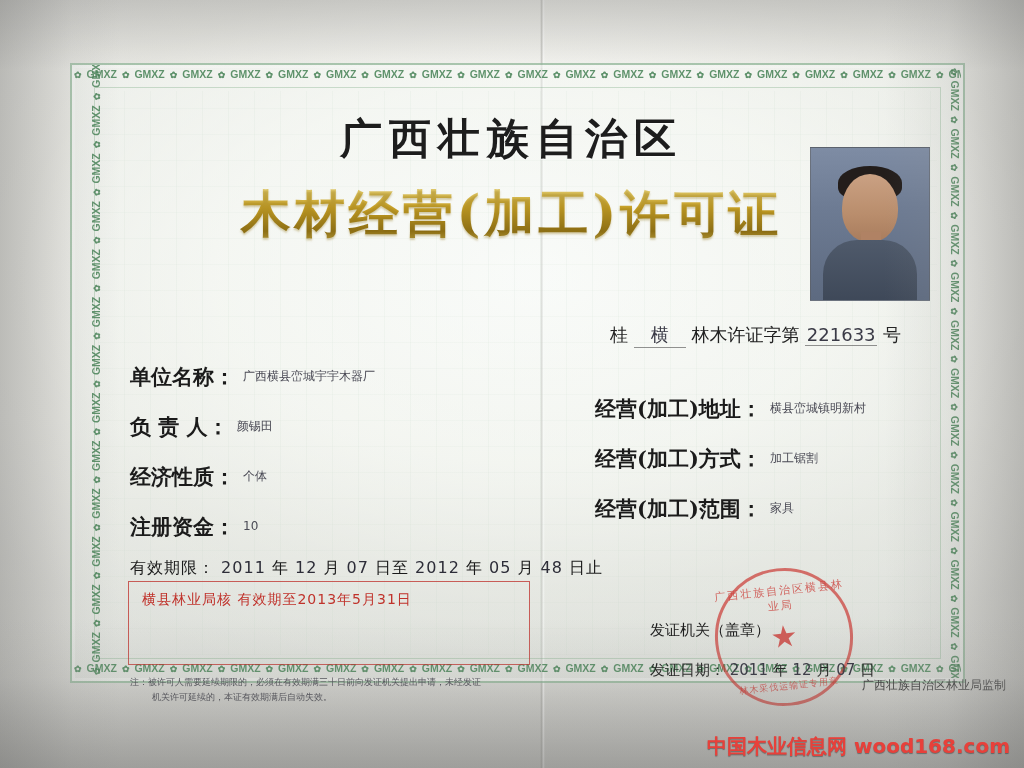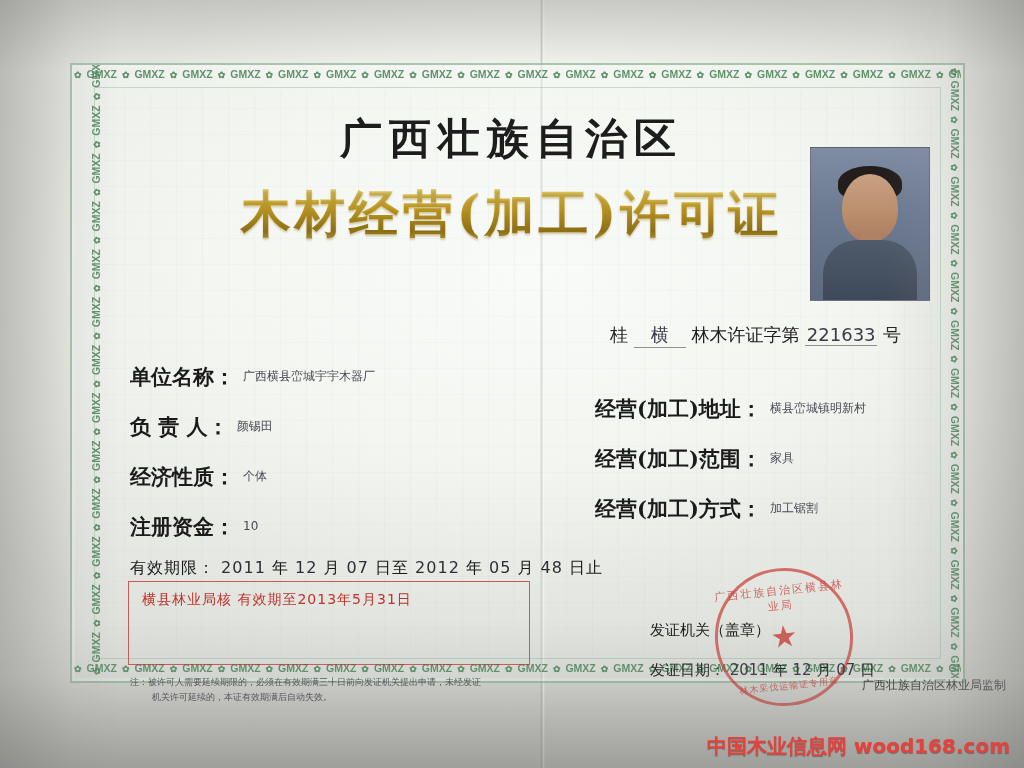--- a/index.html
+++ b/index.html
@@ -321,26 +321,26 @@
         <span class="value">10</span>
       </div>
     </div>
 
     <div class="col-right">
       <div class="field">
         <span class="label">经营(加工)地址：</span>
         <span class="value">横县峦城镇明新村</span>
       </div>
       <div class="field">
+        <span class="label">经营(加工)方式：</span>
+        <span class="value">加工锯割</span>
+      </div>
+      <div class="field">
         <span class="label">经营(加工)范围：</span>
         <span class="value">家具</span>
-      </div>
-      <div class="field">
-        <span class="label">经营(加工)方式：</span>
-        <span class="value">加工锯割</span>
       </div>
     </div>
 
     <div class="validity">
       <span>有效期限：</span>
       <span class="num">2011</span>
       <span>年</span>
       <span class="num">12</span>
       <span>月</span>
       <span class="num">07</span>

